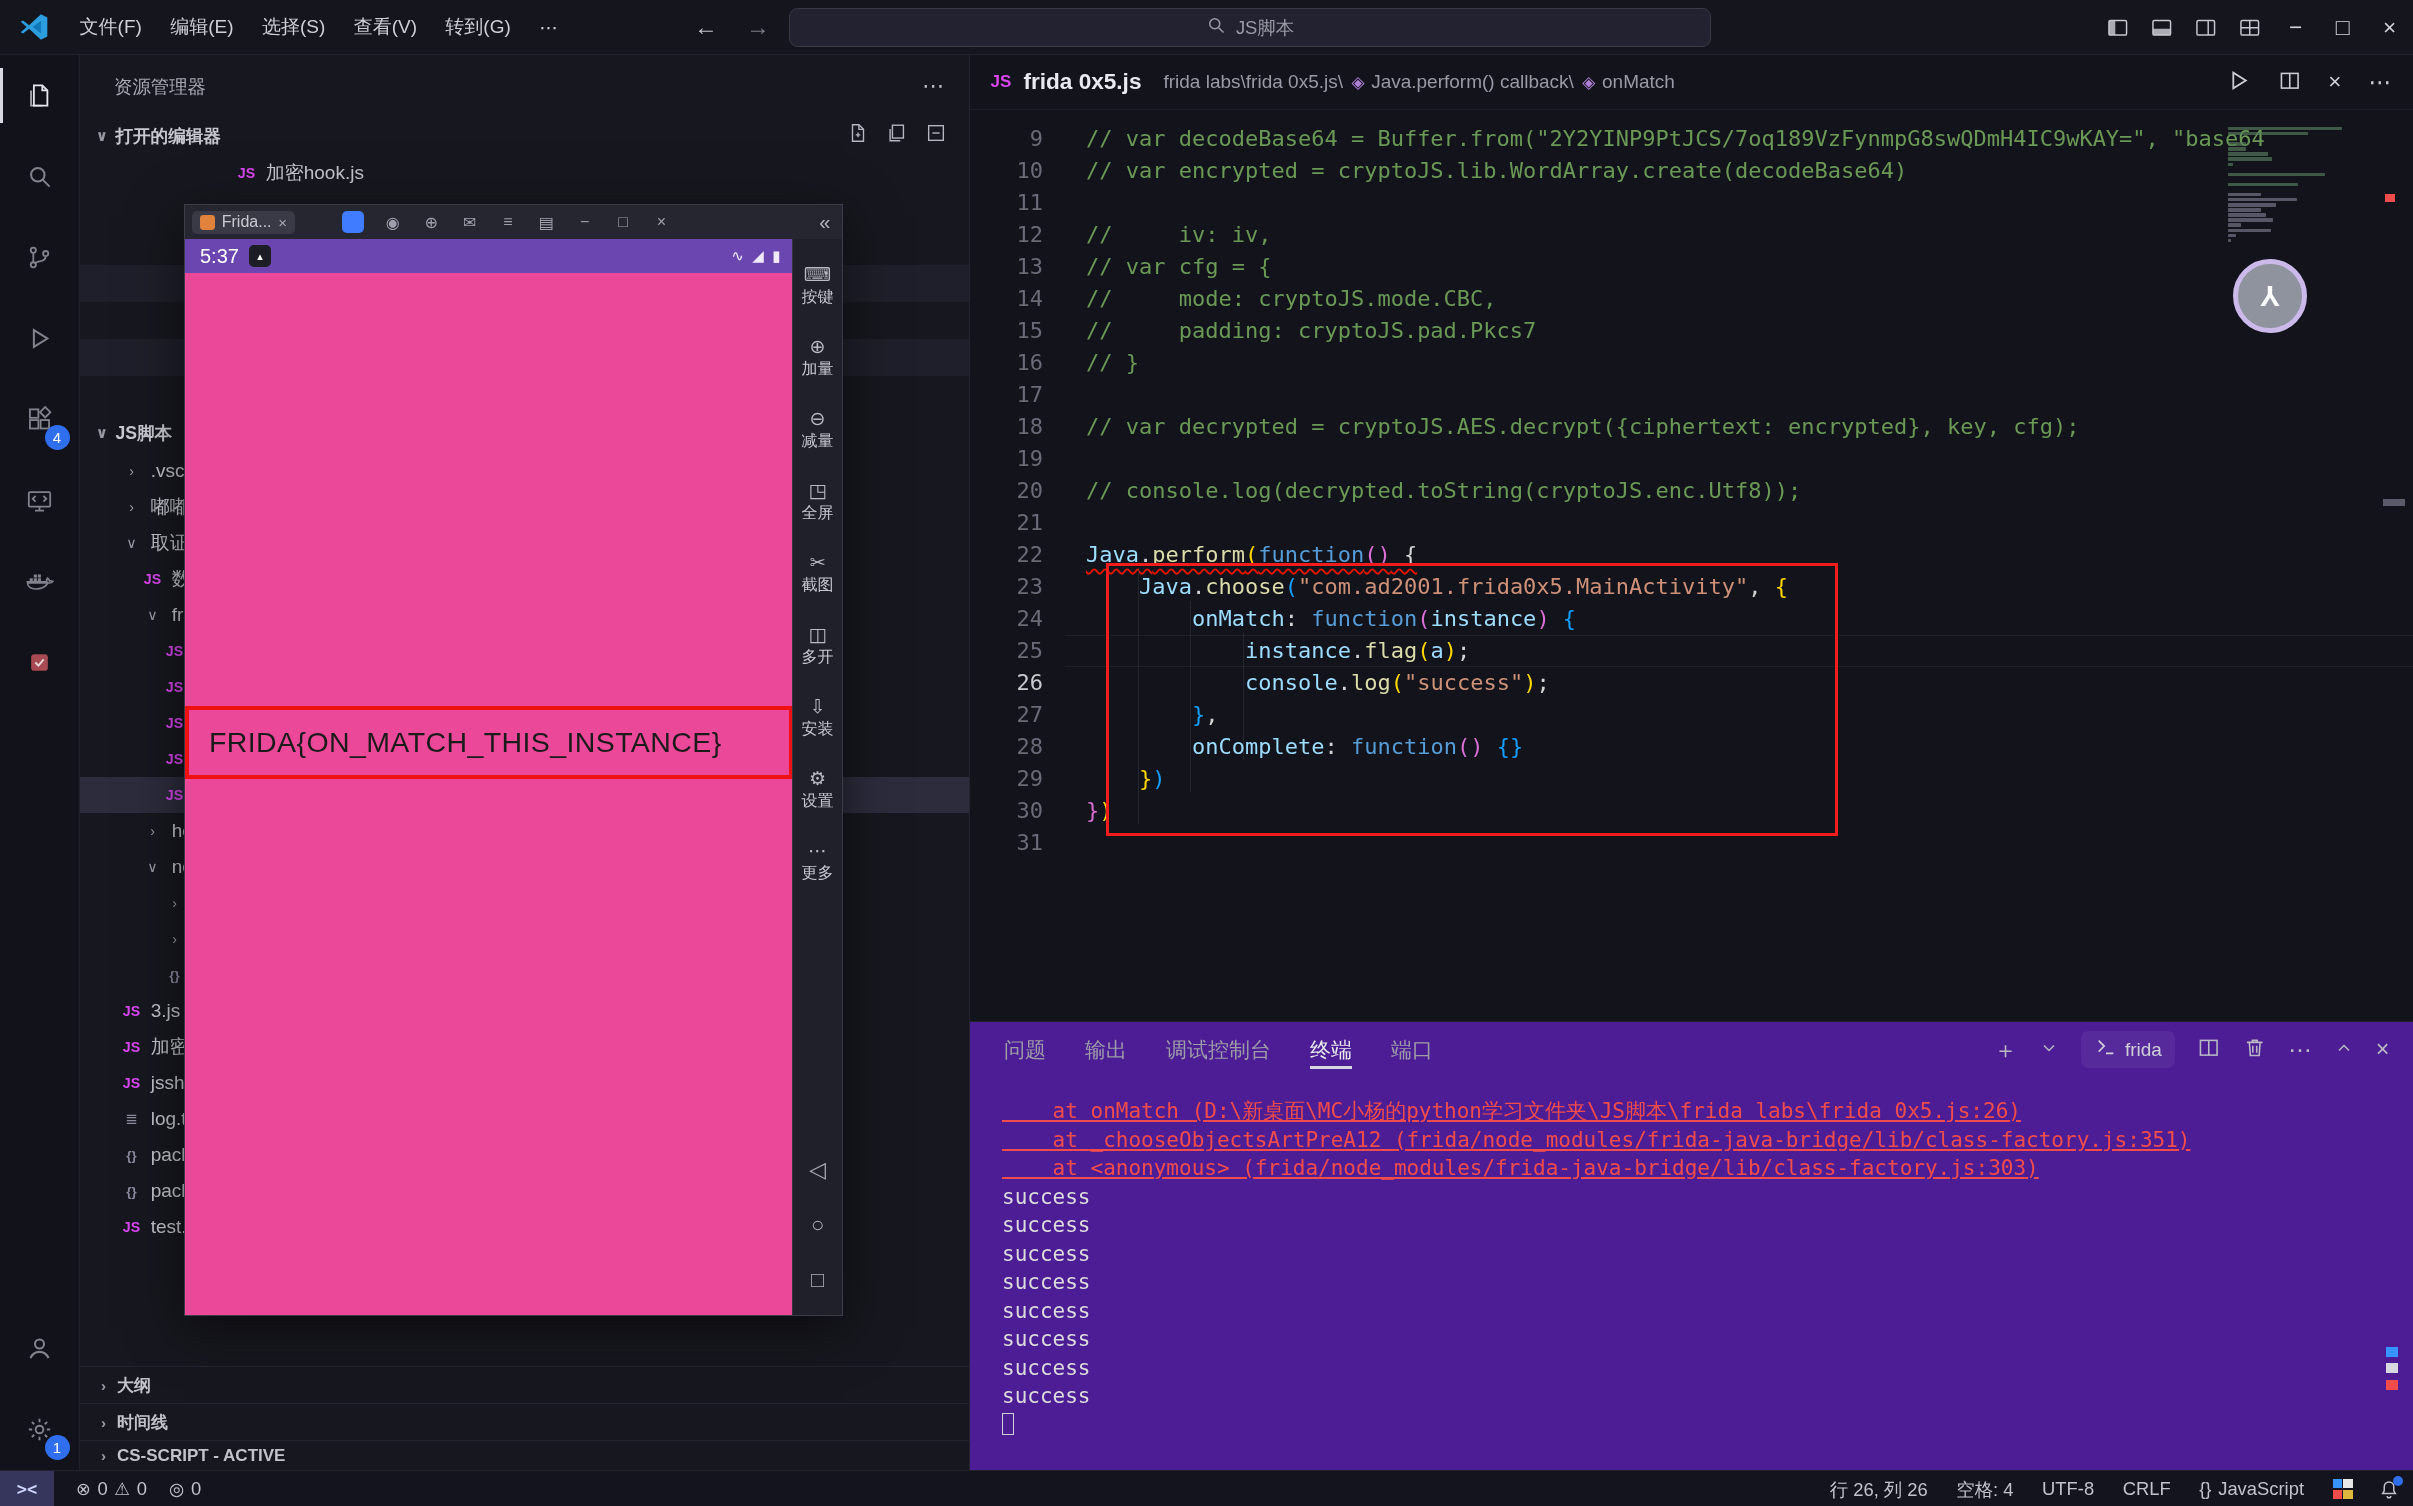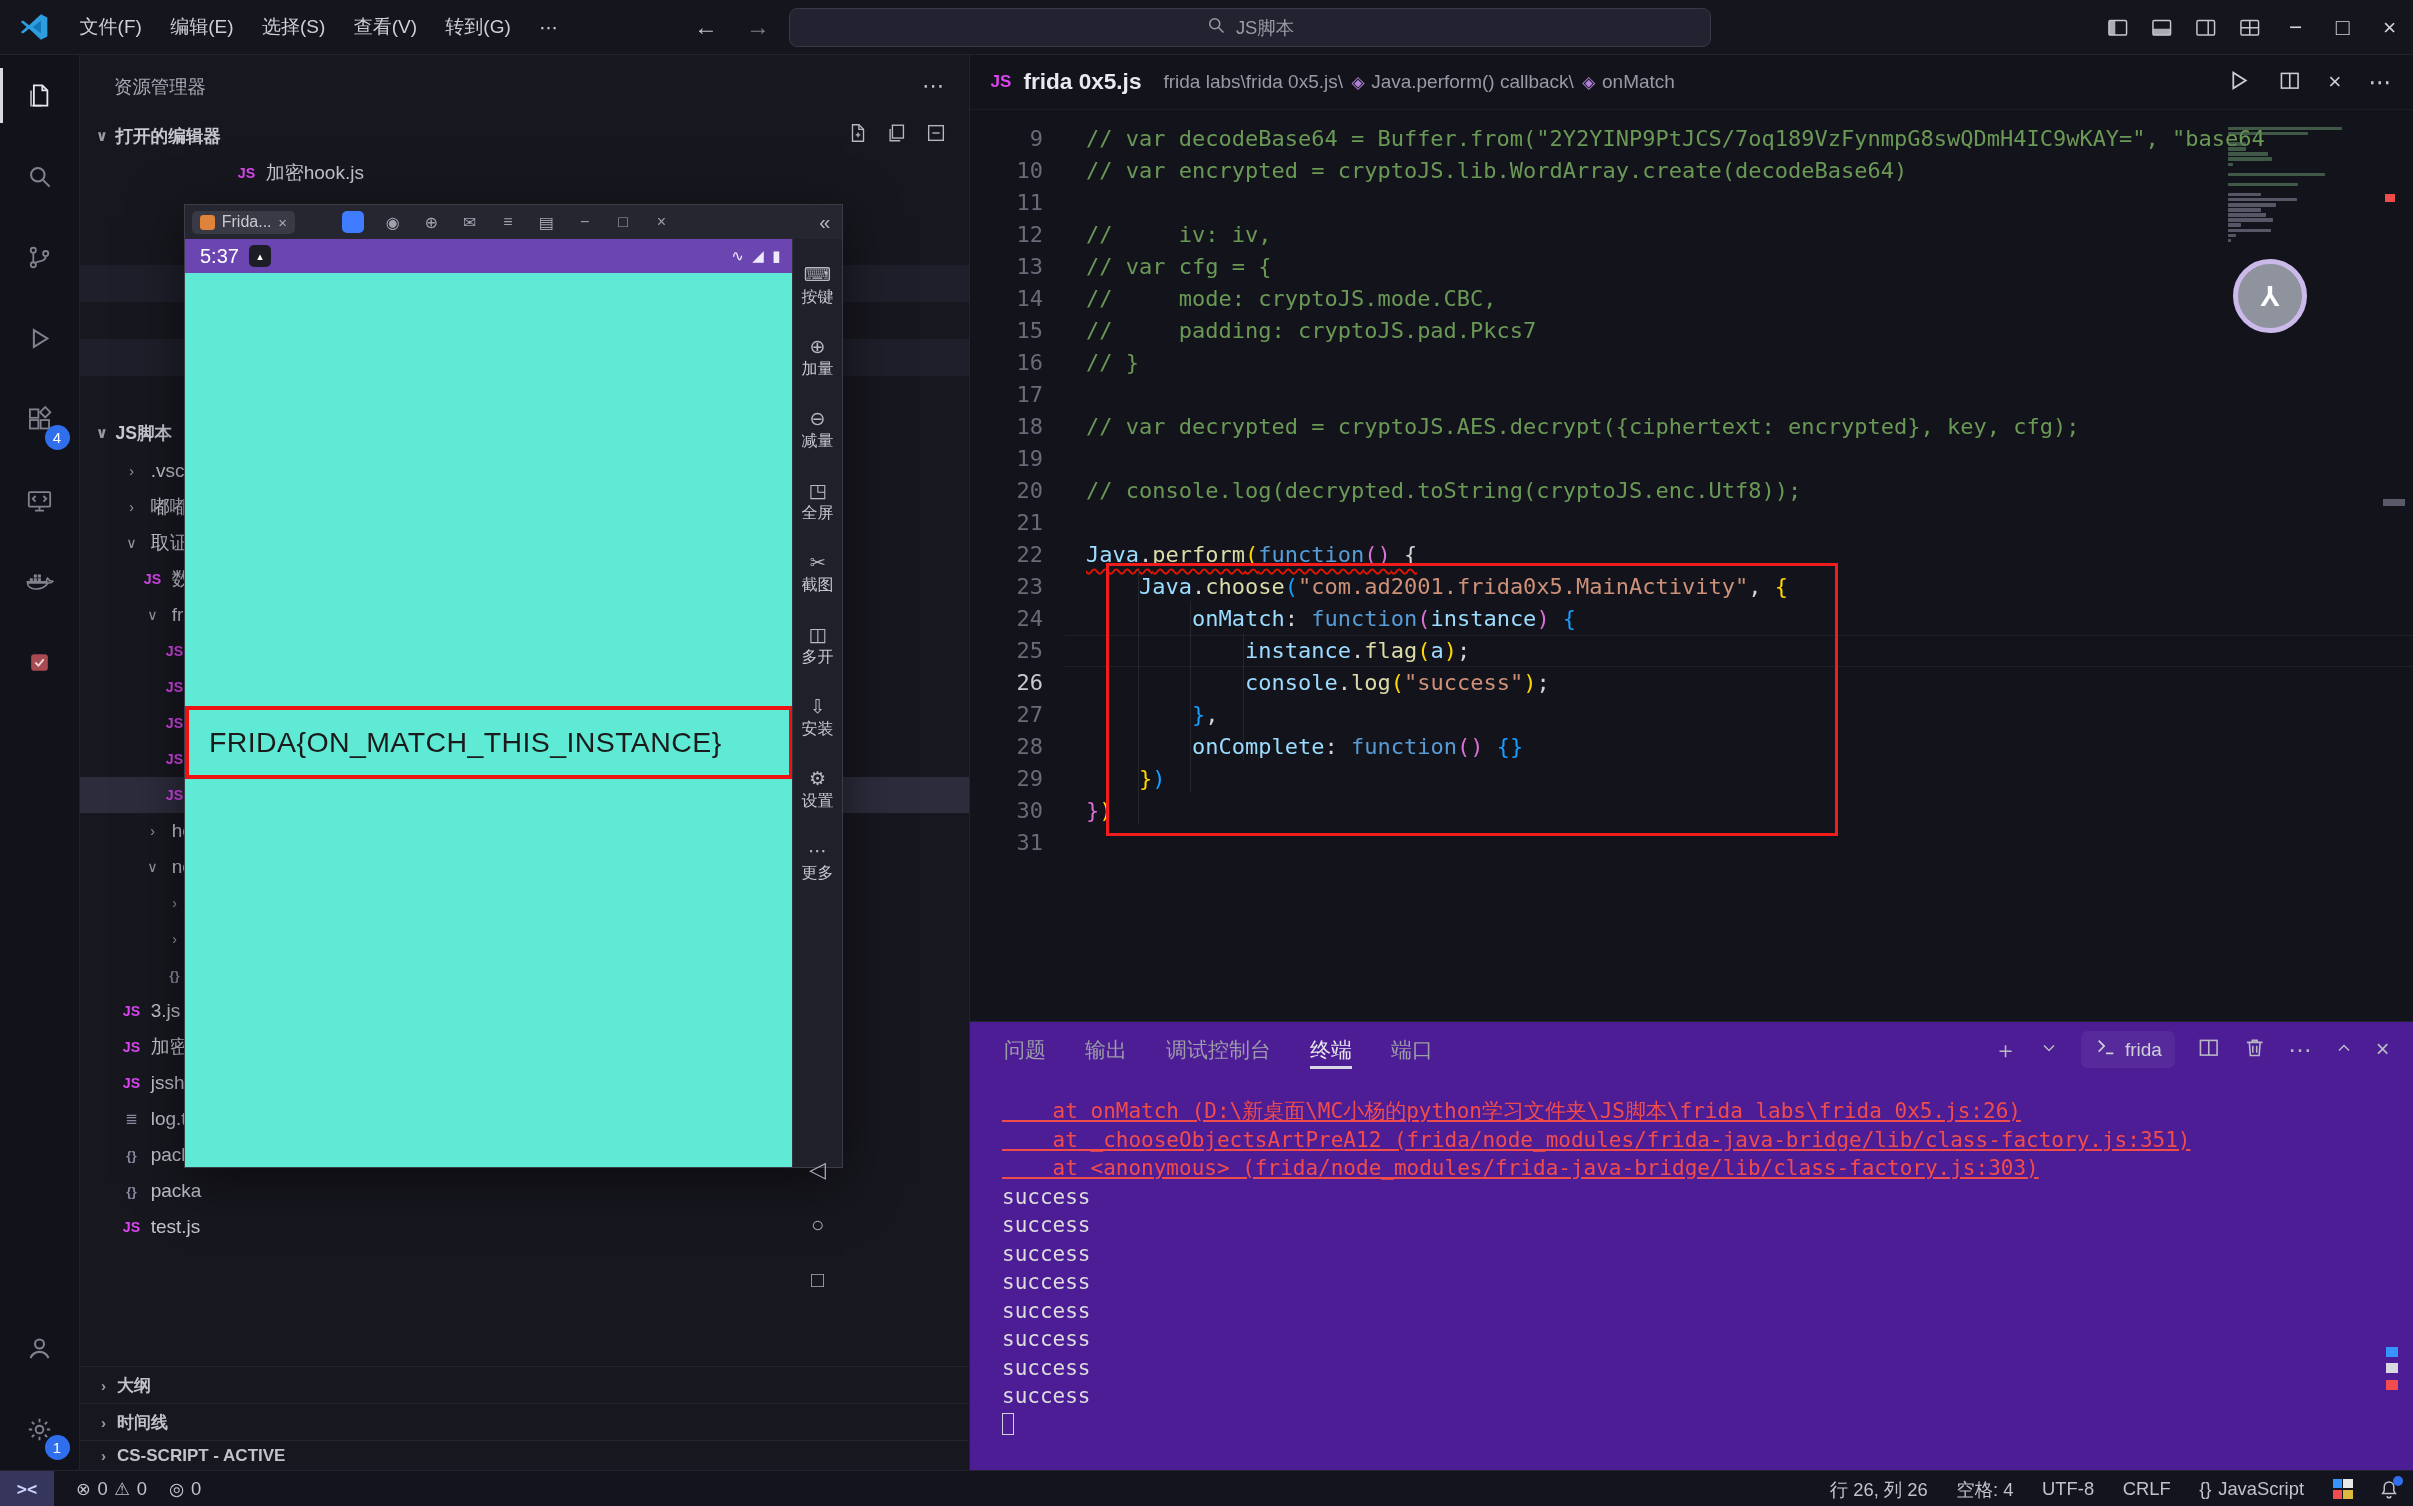--- a/index.html
+++ b/index.html
@@ -124,40 +124,40 @@
   .sb-right .sb-item{margin-left:28.5px;}
   .sb-ico{font-size:17.6px;}
   .sb-ext{display:grid;grid-template-columns:9.2px 9.2px;grid-gap:1.7px;margin-left:28.5px;}
   .sb-ext i{width:9.2px;height:9.2px;display:block;}
   .sb-ext .q1{background:#3794ff;} .sb-ext .q2{background:#e8e8e8;}
   .sb-ext .q3{background:#f14c4c;} .sb-ext .q4{background:#ddb83c;}
   .sb-bell{position:relative;margin-left:25px;display:flex;align-items:center;}
   .bell-dot{position:absolute;right:-3.4px;top:-1.7px;width:10px;height:10px;border-radius:50%;background:#2f6fed;}
 
   
-  .emulator{position:absolute;left:184px;top:204px;width:659px;height:964px;z-index:50;
+  .emulator{position:absolute;left:184px;top:204px;width:659px;height:1112px;z-index:50;
     background:#22222c;border:0.8px solid #3c3c48;box-shadow:0 13.4px 50px rgba(0,0,0,.55);
     display:flex;flex-direction:column;}
   .emu-titlebar{height:34px;background:#262630;display:flex;align-items:center;flex:none;padding-left:6.7px;}
   .emu-tab{display:flex;align-items:center;gap:6.7px;background:#3a3a47;border-radius:5px;
     padding:2.5px 8.4px;font-size:16px;color:#c9c9d0;}
   .emu-tab-ico{width:15px;height:15px;border-radius:3.4px;background:#e0823c;display:inline-block;}
   .emu-tab-close{font-size:15px;color:#a9a9b4;}
   .emu-tb-icons{display:flex;align-items:center;gap:18.4px;margin-left:47px;}
   .emu-tb-icon{font-size:16px;color:#9fa0ae;display:flex;align-items:center;justify-content:center;min-width:20px;}
   .emu-tb-icon.emu-app{width:22px;height:22px;border-radius:5px;background:#3f7cff;}
   .emu-collapse{margin-left:auto;margin-right:11.7px;font-size:20px;color:#b9b9c6;}
   .emu-body{flex:1;display:flex;min-height:0;}
   .phone{width:608px;display:flex;flex-direction:column;}
   .phone-status{height:34px;background:#6b46b0;display:flex;align-items:center;color:#fff;flex:none;}
   .ph-clock{font-size:20px;margin-left:15px;}
   .ph-note{width:22px;height:22px;background:#1d1d26;border-radius:5px;margin-left:10px;
     display:flex;align-items:center;justify-content:center;font-size:11px;color:#fff;}
   .ph-right{margin-left:auto;margin-right:11.7px;display:flex;gap:8.4px;font-size:15px;color:#efe9fb;}
-  .phone-content{flex:1;background:#5eead4;position:relative;padding-left:32px;}
+  .phone-content{flex:1;background:#ec4899;position:relative;padding-left:32px;}
   .flag-box{position:absolute;left:0;top:433px;width:608px;height:73px;border:4.2px solid #ef1111;
     display:flex;align-items:center;}
   .flag-box span{font-size:28.5px;color:#1b1b1b;padding-left:20px;letter-spacing:0.4px;
     font-family:"Liberation Sans","DejaVu Sans",sans-serif;}
   .emu-strip{width:50px;background:#20202a;border-left:0.8px solid #33333e;position:relative;
     display:flex;flex-direction:column;align-items:center;padding-top:10px;}
   .strip-item{height:72px;display:flex;flex-direction:column;align-items:center;justify-content:center;gap:4.2px;flex:none;}
   .strip-icon{font-size:19px;color:#b9b9c6;line-height:1;}
   .strip-label{font-size:16px;color:#c6c6d2;line-height:1;}
   .emu-nav{position:absolute;left:0;width:100%;text-align:center;font-size:22px;color:#a9a9b8;}

